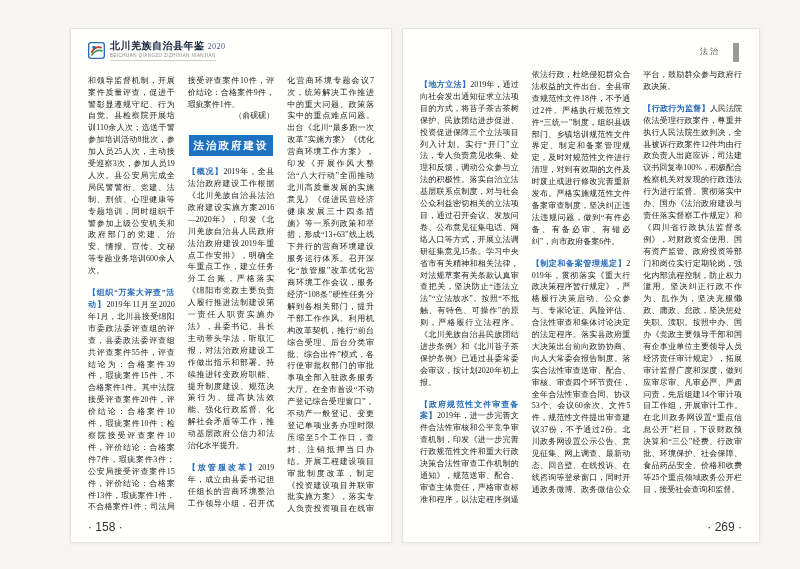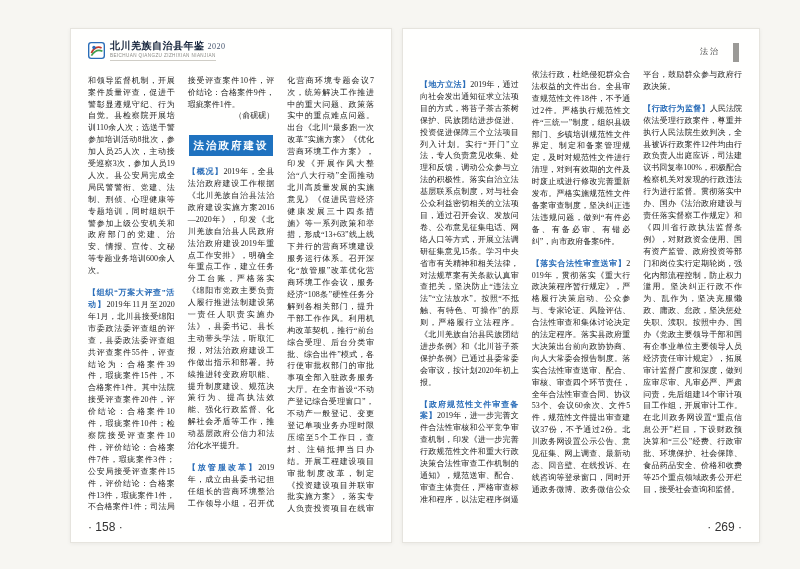--- a/index.html
+++ b/index.html
@@ -83,19 +83,19 @@
   </div>
 
   <div class="page page-right">
     <div class="hdr-right">
       <span class="sec-label">法治</span>
       <span class="sec-tab"></span>
     </div>
     <div class="article">
         <p class="para"><span class="ehead">【地方立法】</span>2019年，通过向社会发出通知征求立法项目的方式，将苔子茶古茶树保护、民族团结进步促进、投资促进保障三个立法项目列入计划。实行“开门”立法，专人负责意见收集、处理和反馈，调动公众参与立法的积极性。落实自治立法基层联系点制度，对与社会公众利益密切相关的立法项目，通过召开会议、发放问卷、公布意见征集电话、网络人口等方式，开展立法调研征集意见15条。学习中央省市有关精神和相关法律，对法规草案有关条款认真审查把关，坚决防止“违法立法”“立法放水”。按照“不抵触、有特色、可操作”的原则，严格履行立法程序。《北川羌族自治县民族团结进步条例》和《北川苔子茶保护条例》已通过县委常委会审议，按计划2020年初上报。</p>
         <p class="para"><span class="ehead">【政府规范性文件审查备案】</span>2019年，进一步完善文件合法性审核和公平竞争审查机制，印发《进一步完善行政规范性文件和重大行政决策合法性审查工作机制的通知》，规范送审、配合、审查主体责任，严格审查标准和程序，以法定程序倒逼依法行政，杜绝侵犯群众合法权益的文件出台。全县审查规范性文件18件，不予通过2件。严格执行规范性文件“三统一”制度，组织县级部门、乡镇培训规范性文件界定、制定和备案管理规定，及时对规范性文件进行清理，对到有效期的文件及时废止或进行修改完善重新发布。严格实施规范性文件备案审查制度，坚决纠正违法违规问题，做到“有件必备、有备必审、有错必纠”，向市政府备案6件。</p>
-        <p class="para"><span class="ehead">【落实合法性审查送审】</span>2019年，贯彻落实《重大行政决策程序暂行规定》，严格履行决策启动、公众参与、专家论证、风险评估、合法性审查和集体讨论决定的法定程序。落实县政府重大决策出台前向政协协商、向人大常委会报告制度。落实合法性审查送审、配合、审核、审查四个环节责任，全年合法性审查合同、协议53个、会议60余次、文件5件，规范性文件提出审查建议37份，不予通过2份。北川政务网设置公示公告、意见征集、网上调查、最新动态、回音壁、在线投诉、在线咨询等登录窗口，同时开通政务微博、政务微信公众平台，鼓励群众参与政府行政决策。</p>
+        <p class="para"><span class="ehead">【制定和备案管理规定】</span>2019年，贯彻落实《重大行政决策程序暂行规定》，严格履行决策启动、公众参与、专家论证、风险评估、合法性审查和集体讨论决定的法定程序。落实县政府重大决策出台前向政协协商、向人大常委会报告制度。落实合法性审查送审、配合、审核、审查四个环节责任，全年合法性审查合同、协议53个、会议60余次、文件5件，规范性文件提出审查建议37份，不予通过2份。北川政务网设置公示公告、意见征集、网上调查、最新动态、回音壁、在线投诉、在线咨询等登录窗口，同时开通政务微博、政务微信公众平台，鼓励群众参与政府行政决策。</p>
         <p class="para"><span class="ehead">【行政行为监督】</span>人民法院依法受理行政案件，尊重并执行人民法院生效判决，全县被诉行政案件12件均由行政负责人出庭应诉，司法建议书回复率100%，积极配合检察机关对发现的行政违法行为进行监督。贯彻落实中办、国办《法治政府建设与责任落实督察工作规定》和《四川省行政执法监督条例》，对财政资金使用、国有资产监管、政府投资等部门和岗位实行定期轮岗，强化内部流程控制，防止权力滥用。坚决纠正行政不作为、乱作为，坚决克服懒政、庸政、怠政，坚决惩处失职、渎职。按照中办、国办《党政主要领导干部和国有企事业单位主要领导人员经济责任审计规定》，拓展审计监督广度和深度，做到应审尽审、凡审必严、严肃问责，先后组建14个审计项目工作组，开展审计工作。在北川政务网设置“重点信息公开”栏目，下设财政预决算和“三公”经费、行政审批、环境保护、社会保障、食品药品安全、价格和收费等25个重点领域政务公开栏目，接受社会查询和监督。</p>
       </div>
     <div class="pageno right">· 269 ·</div>
   </div>
 
 </div>
 
 </body></html>

